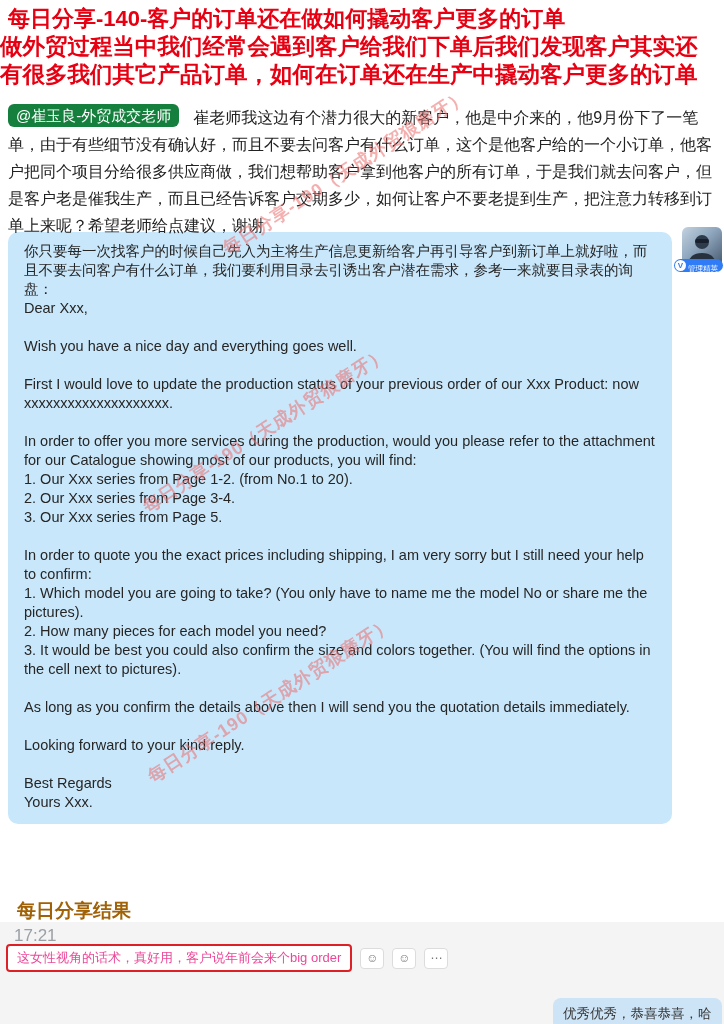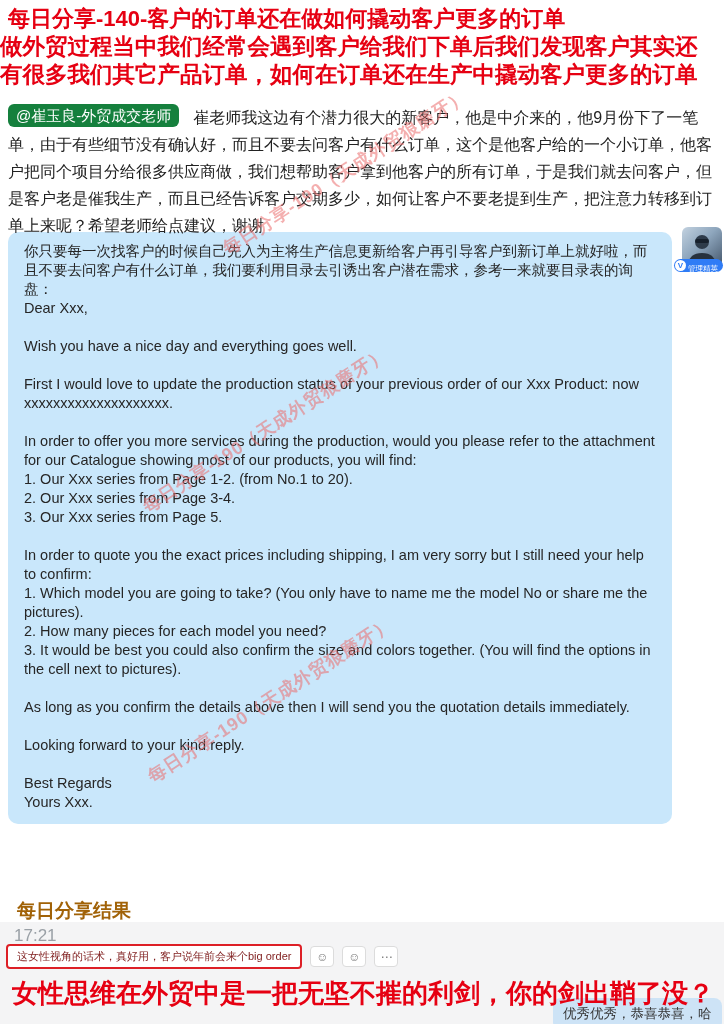--- a/index.html
+++ b/index.html
@@ -52,21 +52,21 @@
   .wm2{left:105px;top:418px;}
   .wm3{left:110px;top:688px;}
 
   
   .result-heading{left:8px;top:898px;font-size:19px;font-weight:bold;color:#a16207;z-index:2;margin-left:9px;}
   .gray-panel{left:0;top:922px;width:724px;height:102px;background:#f4f4f5;overflow:hidden;}
   .timestamp{position:absolute;left:14px;top:4px;font-size:17px;color:#9aa0a6;}
   .comment-row{position:absolute;left:6px;top:22px;display:flex;align-items:center;}
   .comment-box{
     background:#ffffff;border:2px solid #dd1f26;border-radius:4px;
-    padding:3px 9px;font-size:11px;color:#7f1d1d;white-space:nowrap;
+    padding:3px 9px;font-size:13px;color:#ec4899;white-space:nowrap;
   }
   .icon-btn{
     margin-left:8px;width:22px;height:19px;background:#fff;border:1px solid #dcdcdc;border-radius:4px;
     display:flex;align-items:center;justify-content:center;font-size:12px;color:#777;cursor:pointer;
   }
   .headline{position:absolute;left:12px;top:54px;font-size:26px;font-weight:bold;color:#e60012;white-space:nowrap;z-index:3;}
   .reply-bubble{
     position:absolute;left:553px;top:76px;background:#cde3f6;border-radius:8px;
     padding:7px 10px;font-size:13.5px;color:#333;white-space:nowrap;z-index:2;
   }
@@ -134,17 +134,16 @@
         <span>☺</span>
       </div>
     <div class="icon-btn">
         <span>☺</span>
       </div>
     <div class="icon-btn">
         <span>⋯</span>
       </div>
   </div>
 
-  <div class="headline">女性思维在外贸中是一把无坚不摧的利剑，你的剑出鞘了没？</div>
 
   <div class="reply-bubble">优秀优秀，恭喜恭喜，哈</div>
 
 </div>
 
 </body></html>

